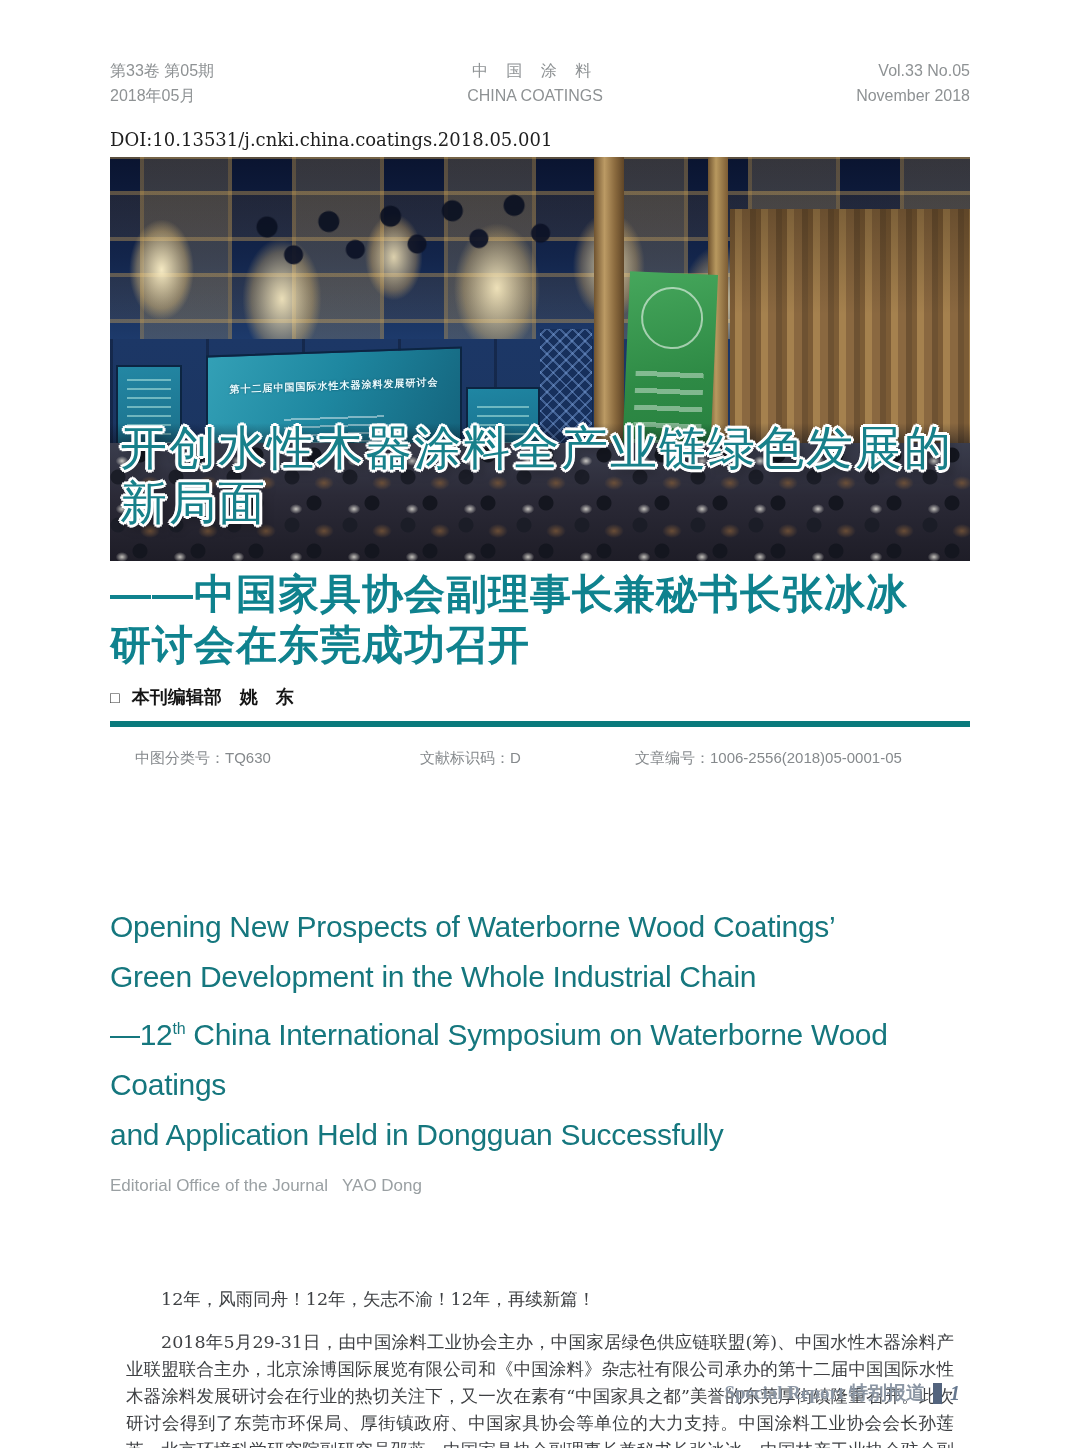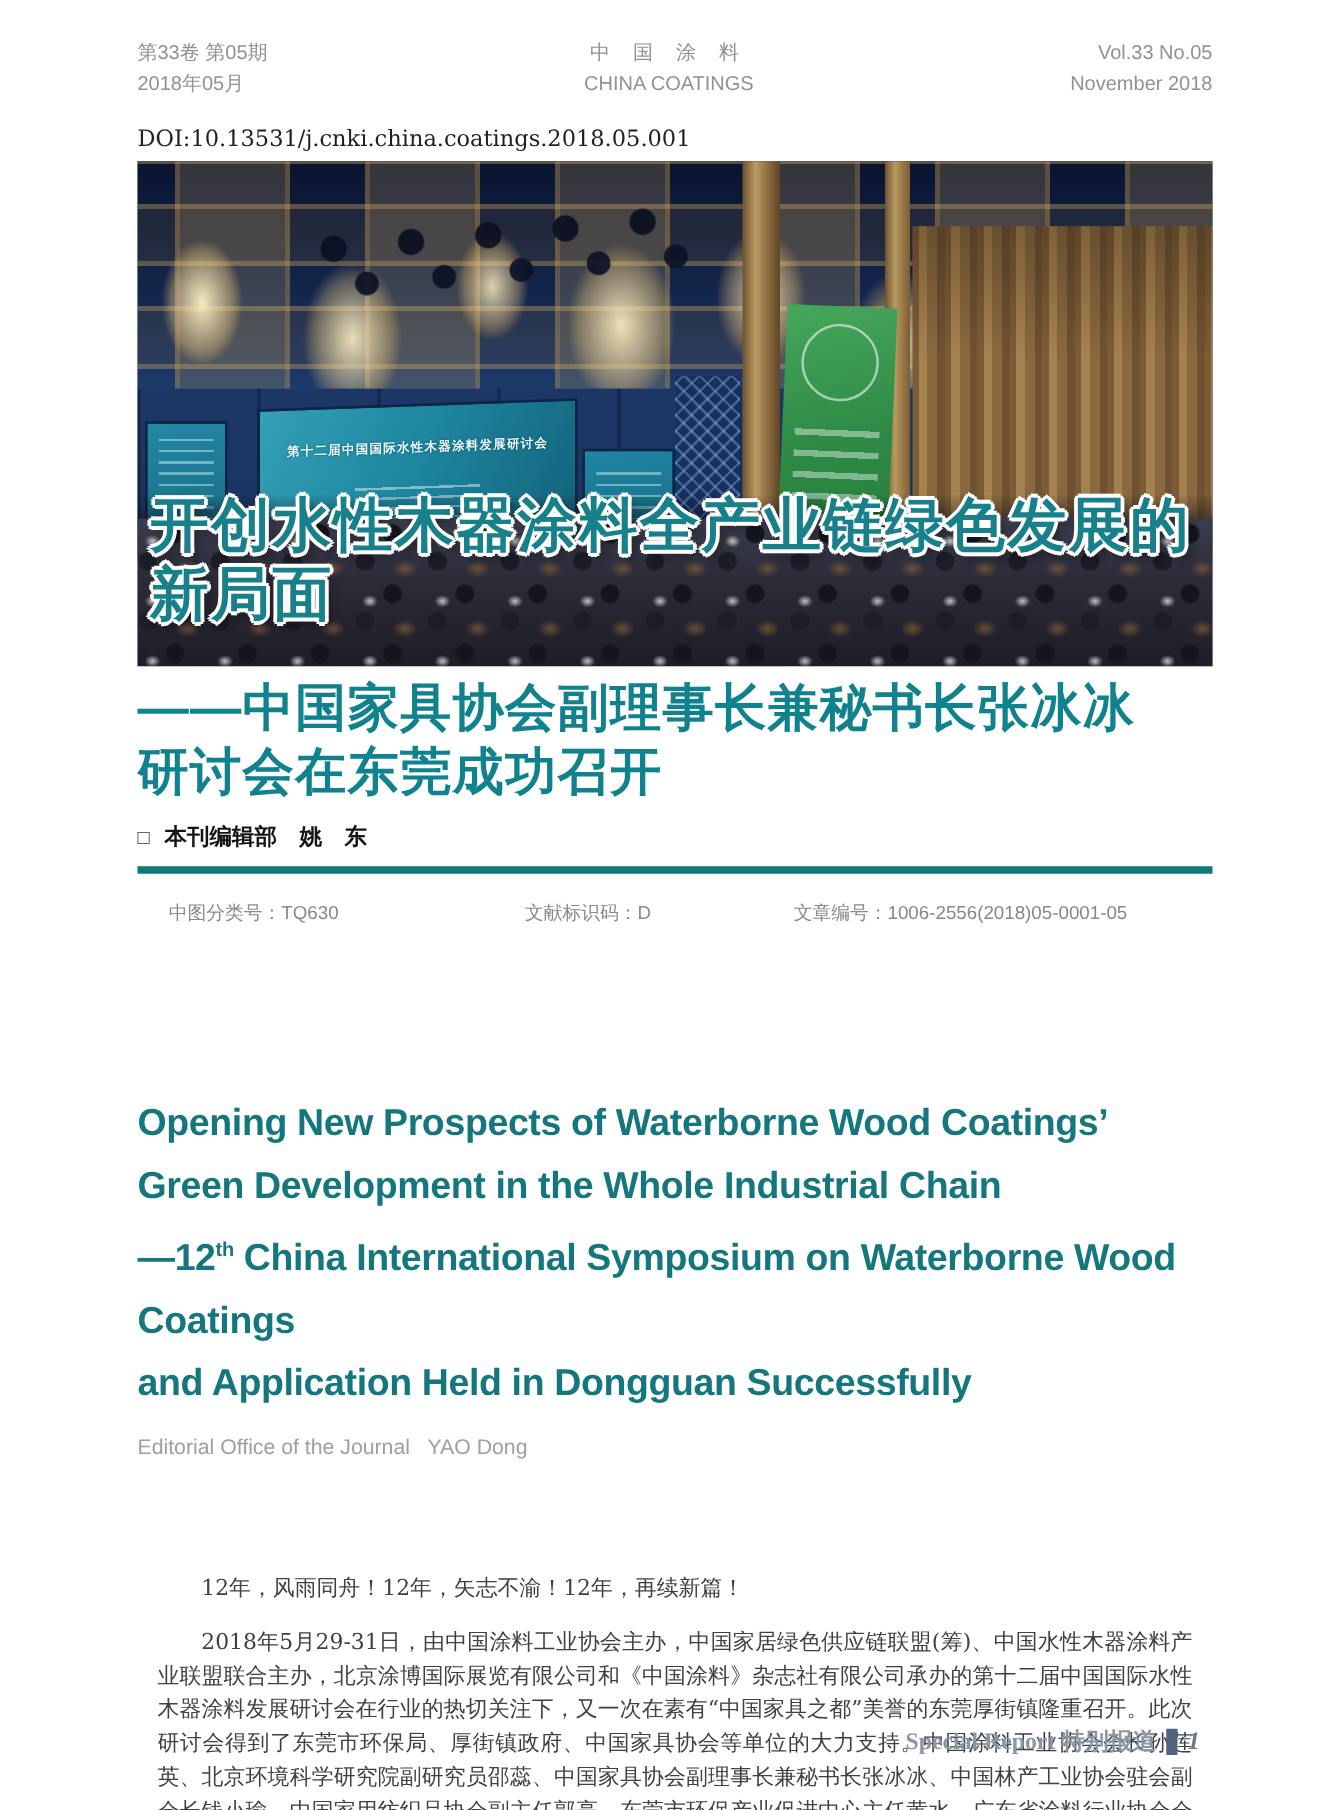--- a/index.html
+++ b/index.html
@@ -1,21 +1,21 @@
 <!DOCTYPE html>
 <html><head>
 <meta charset="utf-8">
 <style>
   html,body{margin:0;padding:0;background:#ffffff;}
   .page{position:relative;width:1067px;height:1448px;box-sizing:border-box;
         padding:30px 97px 0 110px;background:#fff;overflow:hidden;
         font-family:"Liberation Sans",sans-serif;}
 
   
-  .hdr{display:flex;justify-content:space-between;color:#8e9294;font-size:16px;line-height:25px;}
+  .hdr{display:flex;justify-content:space-between;color:#8e9294;font-size:16px;line-height:25px;margin-top:28px;}
   .hdr .center{text-align:center;}
   .hdr .right{text-align:right;}
   .hdr .cn{letter-spacing:7px;}
   .doi{margin-top:21px;font-family:"DejaVu Serif","Liberation Serif",serif;font-size:18px;color:#1f1f1f;}
 
   
   .photo{position:relative;width:860px;height:404px;margin:7px 0 0;background:#1d3a6b;overflow:hidden;}
   .ph-ceiling{position:absolute;left:0;top:0;width:100%;height:182px;
     background:
       radial-gradient(45px 70px at 6% 62%, rgba(255,242,200,.95), rgba(255,214,130,.35) 55%, transparent 72%),
@@ -70,36 +70,36 @@
     background:linear-gradient(180deg, rgba(10,12,22,0), rgba(10,12,22,.55));}
   .audience{position:absolute;left:0;bottom:0;width:100%;height:118px;
     background:
       radial-gradient(9px 7px at 12px 18px, rgba(238,235,226,.8), transparent 70%),
       radial-gradient(circle at 30px 12px, #14161f 7px, transparent 8px),
       radial-gradient(circle at 8px 34px, #1b1d27 7px, transparent 8px),
       radial-gradient(14px 10px at 40px 40px, rgba(118,85,56,.85), transparent 70%),
       linear-gradient(180deg,#3a3d4d 0%,#2b2a37 45%,#1e1d27 100%);
     background-size:58px 48px,58px 48px,58px 48px,58px 48px,100% 100%;}
   .hero-title{position:absolute;left:10px;top:264px;width:845px;z-index:6;
-    color:#17808a;font-weight:700;font-size:47px;line-height:1.17;letter-spacing:2px;
+    color:#17808a;font-weight:400;font-size:47px;line-height:1.17;letter-spacing:2px;
     text-shadow:-3px 0 0 #fff,3px 0 0 #fff,0 -3px 0 #fff,0 3px 0 #fff,
       -2px -2px 0 #fff,2px -2px 0 #fff,-2px 2px 0 #fff,2px 2px 0 #fff,5px 6px 8px rgba(0,0,0,.35);}
 
   
   .subtitle{margin:8px 0 0;color:#0f828e;font-size:41px;line-height:51px;font-weight:800;letter-spacing:1px;}
   .author-cn{margin-top:14px;font-size:18px;font-weight:bold;color:#141414;}
   .author-cn .marker{font-weight:normal;margin-right:12px;font-size:16px;color:#333;}
   .rule{margin-top:12px;height:6px;background:#0a7a7c;}
   .meta{margin-top:22px;display:flex;color:#85898c;font-size:15px;}
   .meta .m1{margin-left:25px;width:285px;}
   .meta .m2{width:215px;}
 
   
   .en-title{margin-top:134px;color:#15777e;}
-  .en-main div,.en-sub div{font-size:30px;font-weight:bold;line-height:50px;letter-spacing:-0.3px;}
+  .en-main div,.en-sub div{font-size:30px;font-weight:normal;line-height:50px;letter-spacing:-0.3px;}
   .en-sub{margin-top:2px;}
   .en-sub sup{font-size:16px;}
   .en-author{margin-top:16px;color:#9aa0a3;font-size:17px;font-weight:normal;}
   .en-author .name{margin-left:14px;}
 
   
   .body-text{margin-top:90px;font-family:"DejaVu Serif","Liberation Serif",serif;
     font-size:17.5px;line-height:27px;color:#3e4043;text-align:justify;}
   .body-text p{margin:16px;text-indent:2em;}
 

